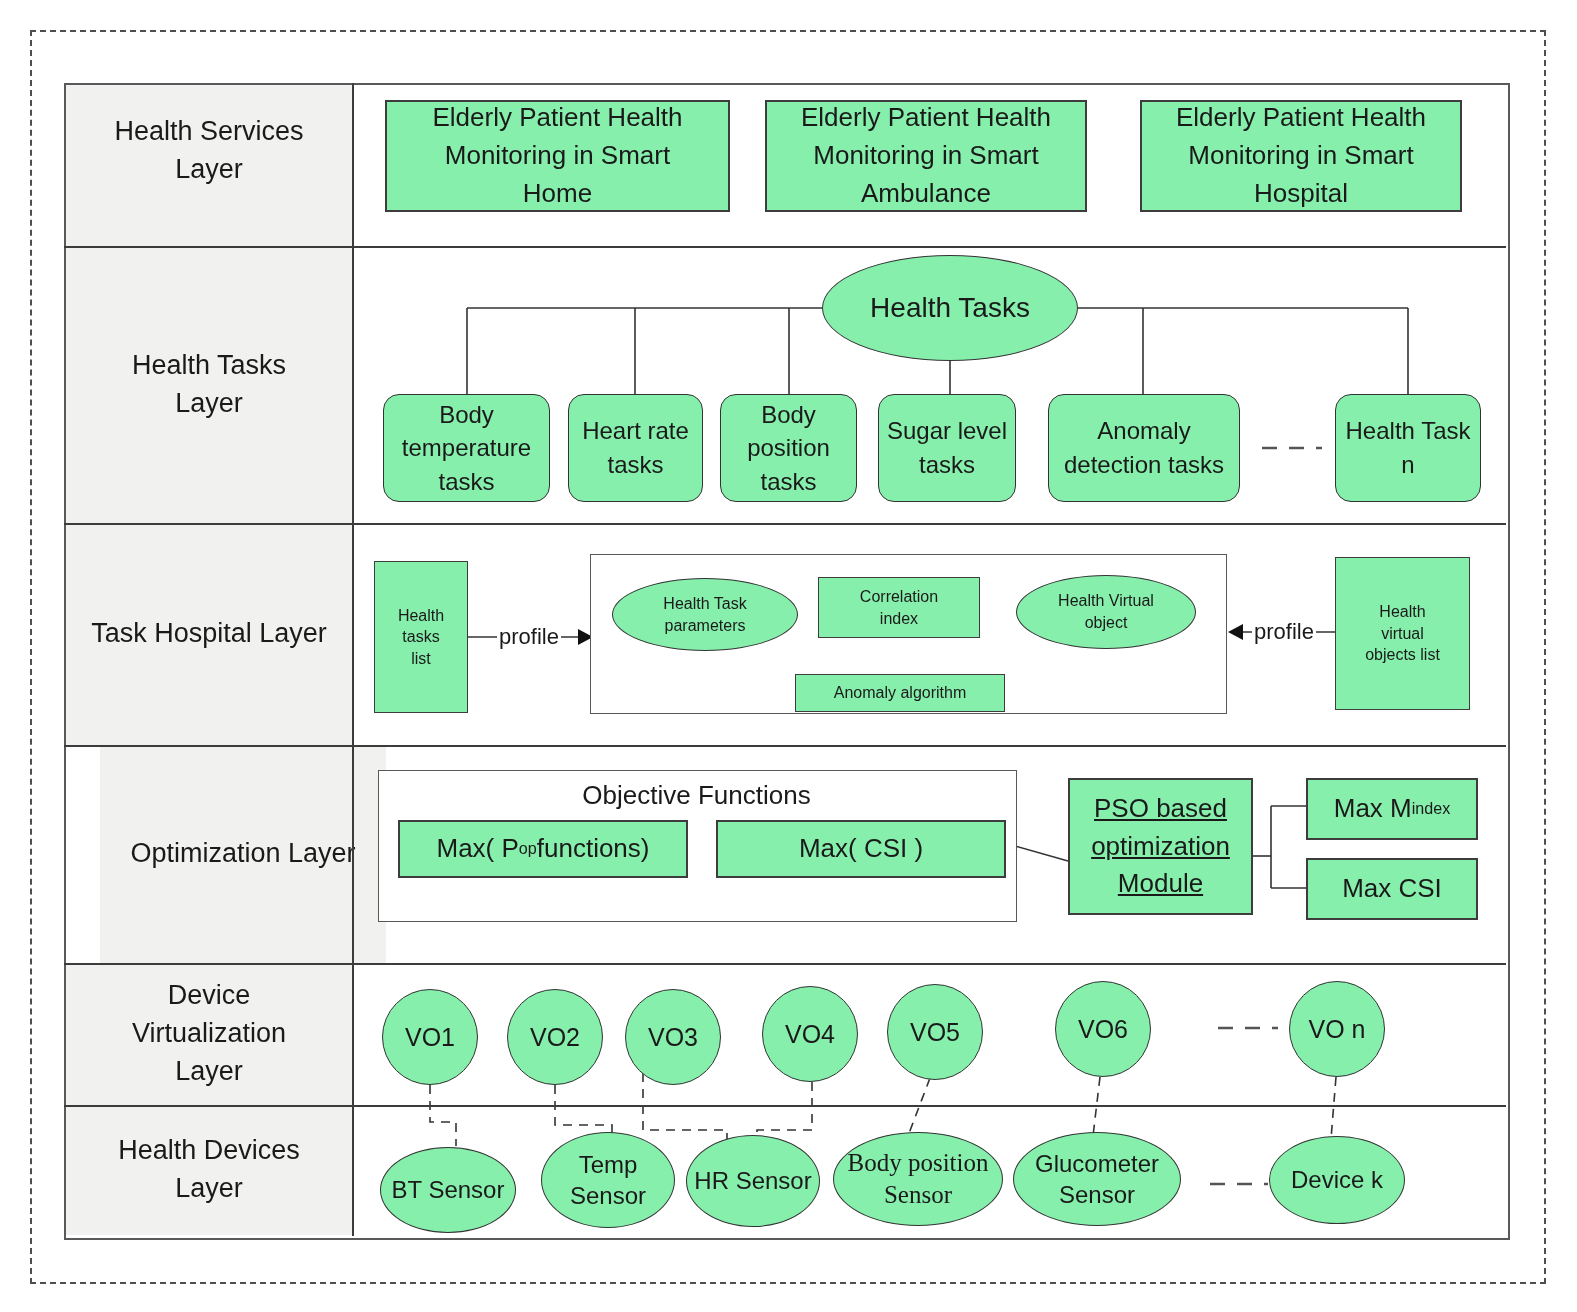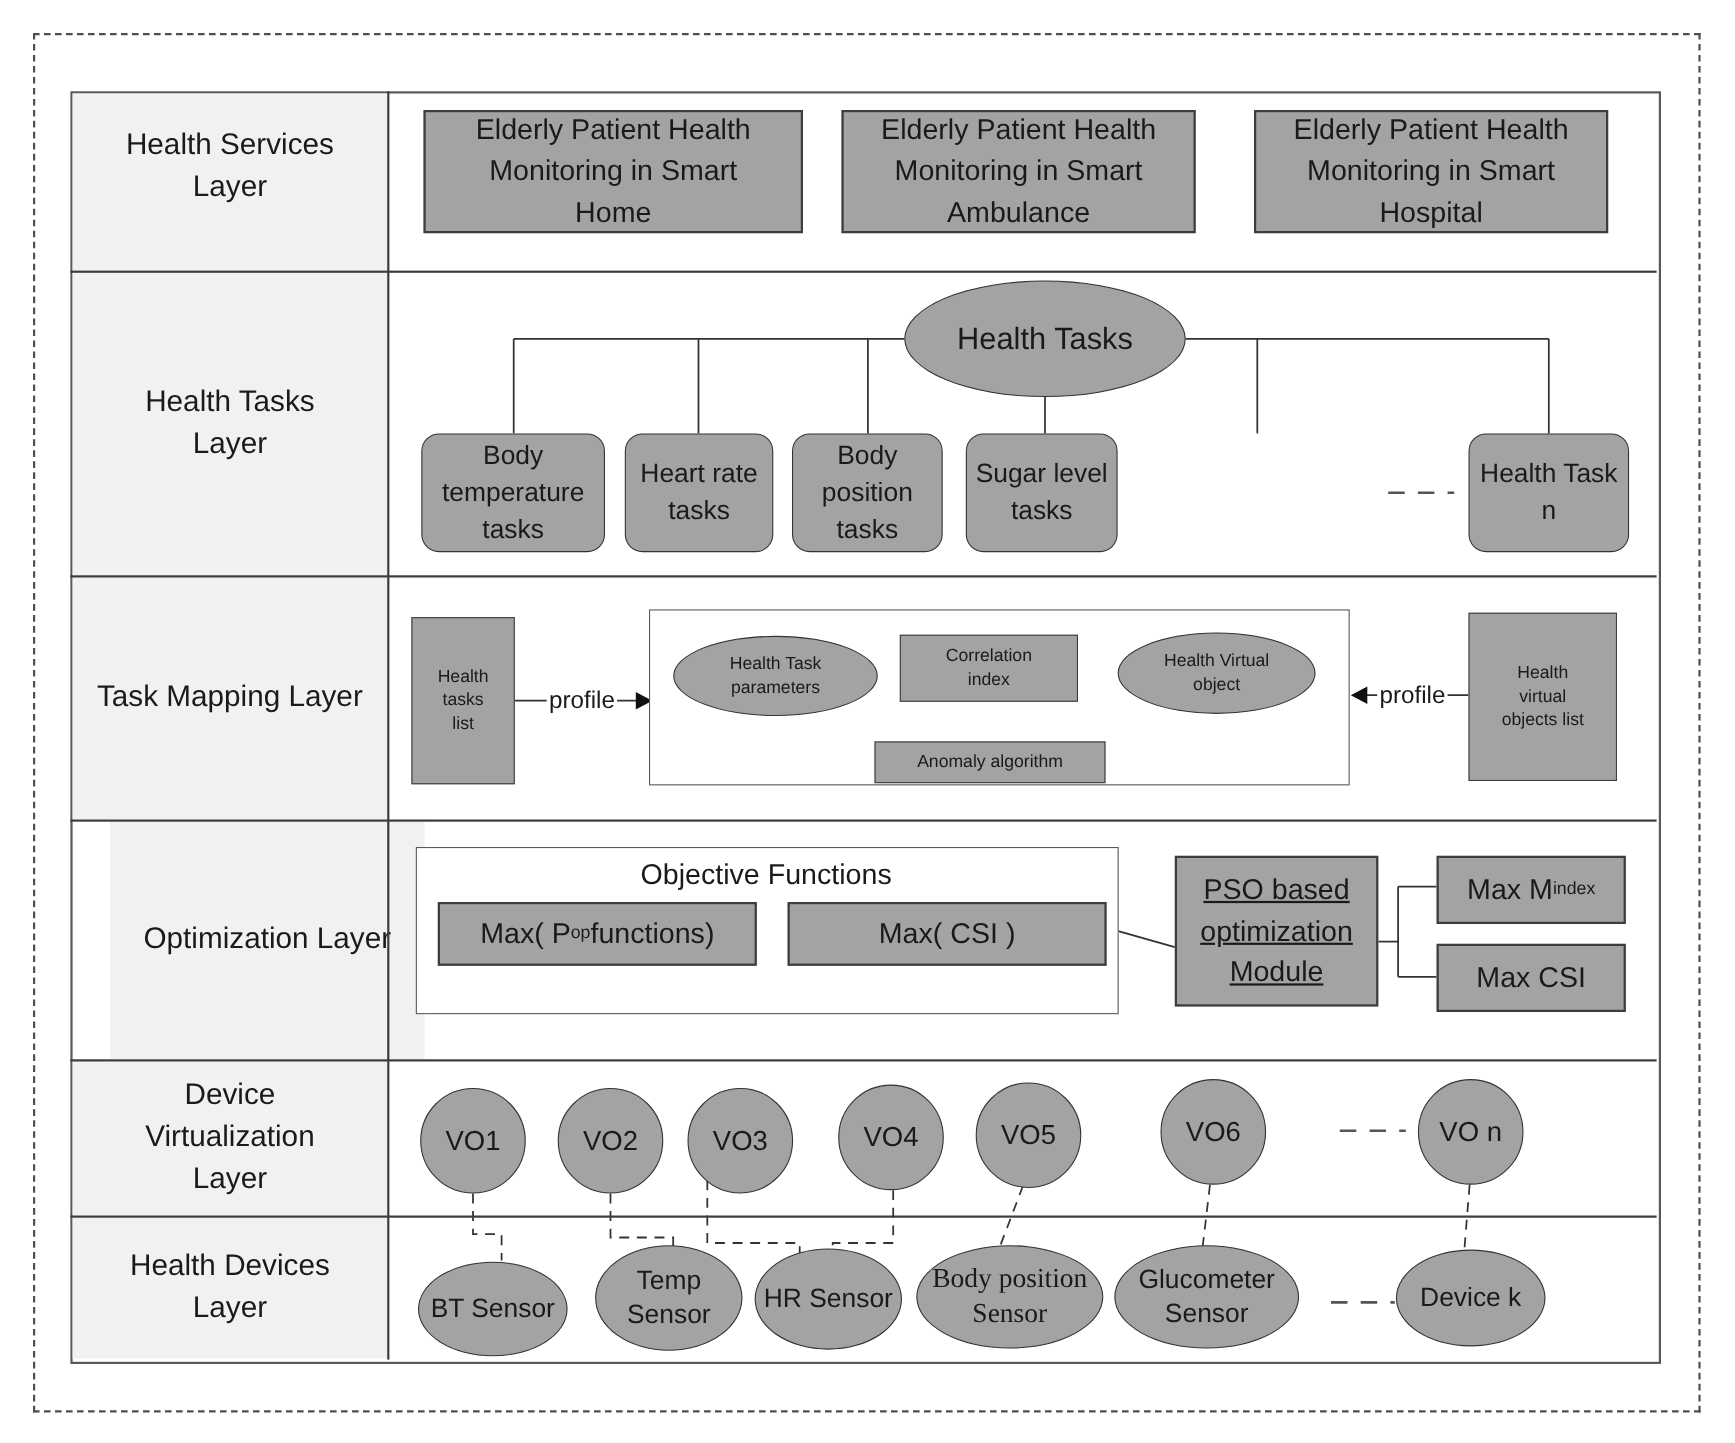--- a/index.html
+++ b/index.html
@@ -16,21 +16,21 @@
   .table-border { border:2px solid #595959; }
   .gray-cell {
     position:absolute; background:#f1f1ef;
     display:flex; align-items:center; justify-content:center;
     font-size:27px; line-height:1.4; white-space:pre-line; text-align:center;
   }
   .gray-cell.top { align-items:flex-start; padding-top:28px; box-sizing:border-box; }
   .hline { position:absolute; height:2px; background:#3c3c3c; }
   .vline { position:absolute; width:2px; background:#3c3c3c; }
   .box {
-    position:absolute; background:#a3a3a3; border:2px solid #3d3d3d;
+    position:absolute; background:#86efac; border:2px solid #3d3d3d;
     display:flex; align-items:center; justify-content:center;
     text-align:center; box-sizing:border-box; line-height:1.45;
   }
   .svc { font-size:26px; }
   .rbox { border-radius:16px; border:1.5px solid #333333; font-size:24px; line-height:1.4; }
   .ell  { border-radius:50%; border:1.5px solid #333333; }
   .root-ell { font-size:28px; }
   .map-box { border-width:1.5px; font-size:16px; line-height:1.35; }
   .container-box { border:1.5px solid #595959; background:#ffffff; }
   .profile-lbl {
@@ -96,21 +96,21 @@
   </svg>
 
   <div class="abs frame" style="left:30px; top:30px; width:1512px; height:1250px;"></div>
 
   <div class="abs table-border" style="left:64px; top:83px; width:1442px; height:1153px;"></div>
 
   <div class="gray-cell top" style="left:66px; top:85px; width:286px; height:161px;">Health Services
 Layer</div>
   <div class="gray-cell" style="left:66px; top:246px; width:286px; height:277px;">Health Tasks
 Layer</div>
-  <div class="gray-cell" style="left:66px; top:523px; width:286px; height:222px;">Task Mapping Layer</div>
+  <div class="gray-cell" style="left:66px; top:523px; width:286px; height:222px;">Task Hospital Layer</div>
   <div class="gray-cell" style="left:66px; top:745px; width:286px; height:218px;margin-left:34px;">Optimization Layer</div>
   <div class="gray-cell" style="left:66px; top:963px; width:286px; height:142px;">Device
 Virtualization
 Layer</div>
   <div class="gray-cell" style="left:66px; top:1105px; width:286px; height:130px;">Health Devices
 Layer</div>
 
   <div class="hline" style="left:64px; top:246px; width:1442px;"></div>
   <div class="hline" style="left:64px; top:523px; width:1442px;"></div>
   <div class="hline" style="left:64px; top:745px; width:1442px;"></div>
@@ -132,20 +132,22 @@
   <div class="box rbox t" style="left:383px; top:394px; width:167px; height:108px;">Body
 temperature
 tasks</div>
   <div class="box rbox t" style="left:568px; top:394px; width:135px; height:108px;">Heart rate
 tasks</div>
   <div class="box rbox t" style="left:720px; top:394px; width:137px; height:108px;">Body
 position
 tasks</div>
   <div class="box rbox t" style="left:878px; top:394px; width:138px; height:108px;">Sugar level
 tasks</div>
+  <div class="box rbox t" style="left:1048px; top:394px; width:192px; height:108px;">Anomaly
+detection tasks</div>
   <div class="box rbox t" style="left:1335px; top:394px; width:146px; height:108px;text-align:center;">Health Task n</div>
 
   <div class="box map-box t" style="left:374px; top:561px; width:94px; height:152px;">Health
 tasks
 list</div>
   <div class="profile-lbl" style="left:497px; top:624px; width:64px; height:26px;">profile</div>
 
   <div class="abs container-box" style="left:590px; top:554px; width:635px; height:158px;"></div>
   <div class="box ell map-box t" style="left:612px; top:578px; width:186px; height:73px;">Health Task
 parameters</div>

